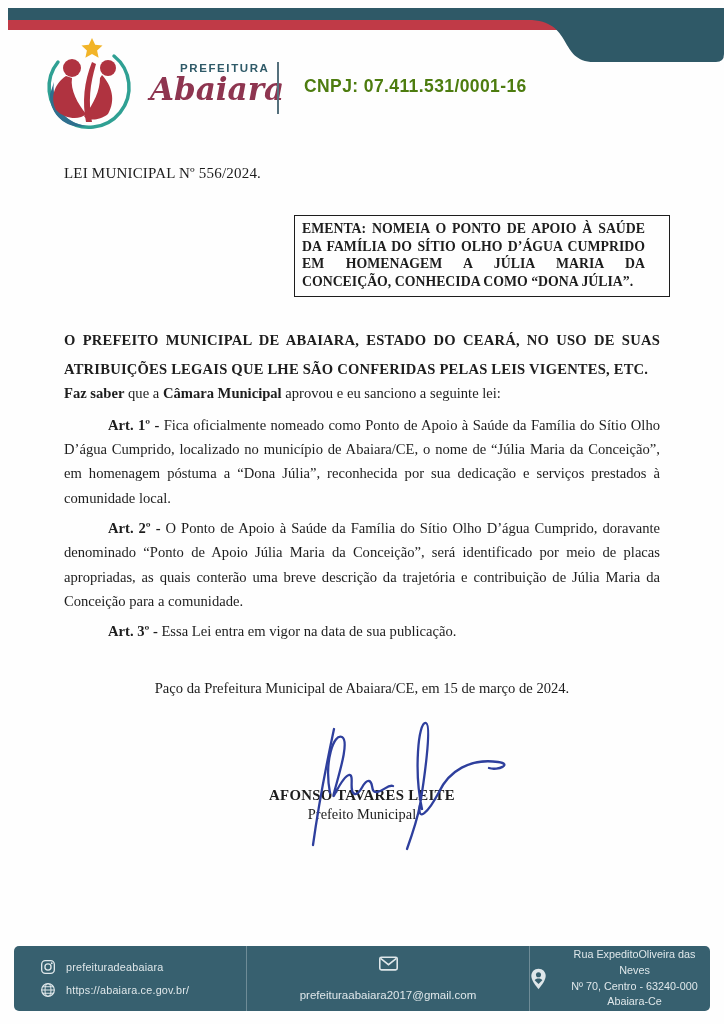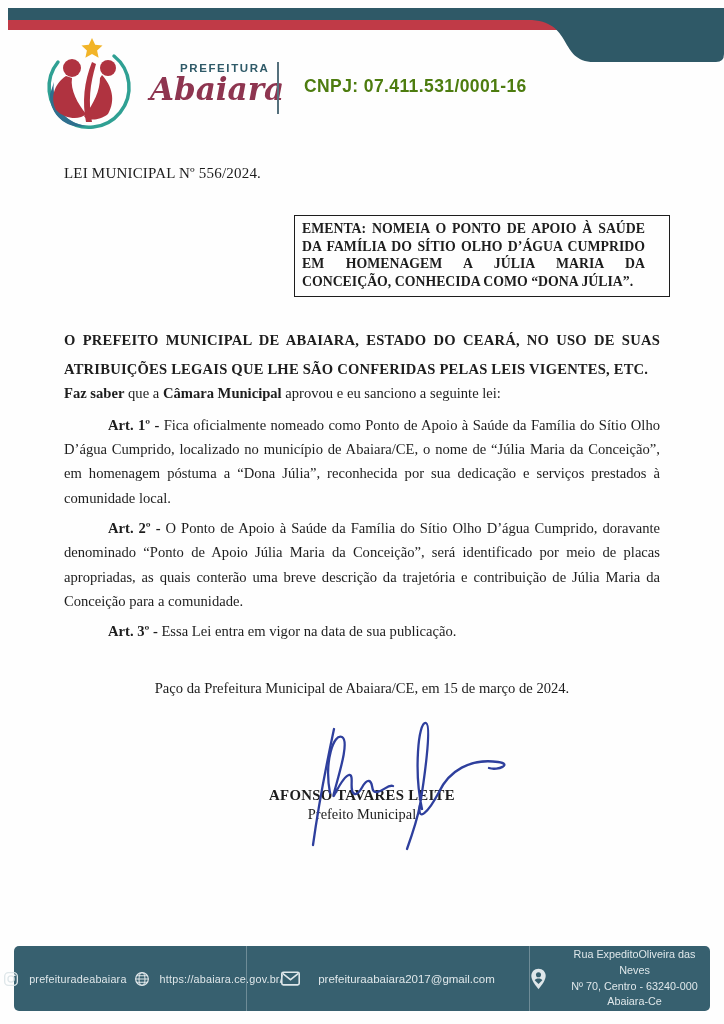--- a/index.html
+++ b/index.html
@@ -51,25 +51,25 @@
   .sig-block{margin-top:90px;text-align:center;position:relative;}
   .sig-name{font-weight:bold;font-size:14.8px;letter-spacing:.3px;margin-top:8px;}
   .sig-title{font-size:14.4px;margin-top:2px;}
   .signature-svg{position:absolute;left:236px;top:-74px;width:225px;height:140px;pointer-events:none;}
   
   .footer-bar{
     position:absolute;left:14px;right:14px;top:946px;height:65px;
     background:#37606f;border-radius:5px;display:flex;align-items:stretch;
     font-family:"Liberation Sans",sans-serif;color:#dfe7ea;
   }
-  .footer-col{display:flex;justify-content:center;}
+  .footer-col{display:flex;flex-direction:column;justify-content:center;}
   .footer-col1{width:206px;padding-left:26px;gap:7px;}
   .footer-col2{width:282px;border-left:1px solid rgba(255,255,255,.28);
     border-right:1px solid rgba(255,255,255,.28);
-    flex-direction:row;align-items:center;justify-content:center;gap:18px;}
+    flex-direction:column;align-items:center;justify-content:center;gap:18px;}
   .footer-col3{flex:1;flex-direction:row;align-items:center;justify-content:center;gap:12px;}
   .footer-item{display:flex;align-items:center;gap:10px;font-size:10.8px;letter-spacing:.2px;}
   .footer-email{font-size:11.5px;}
   .footer-address{text-align:center;font-size:10.8px;line-height:1.45;}
   .ficon{flex:0 0 auto;display:block;}
 </style>
 </head>
 <body>
 
 <div class="page">

